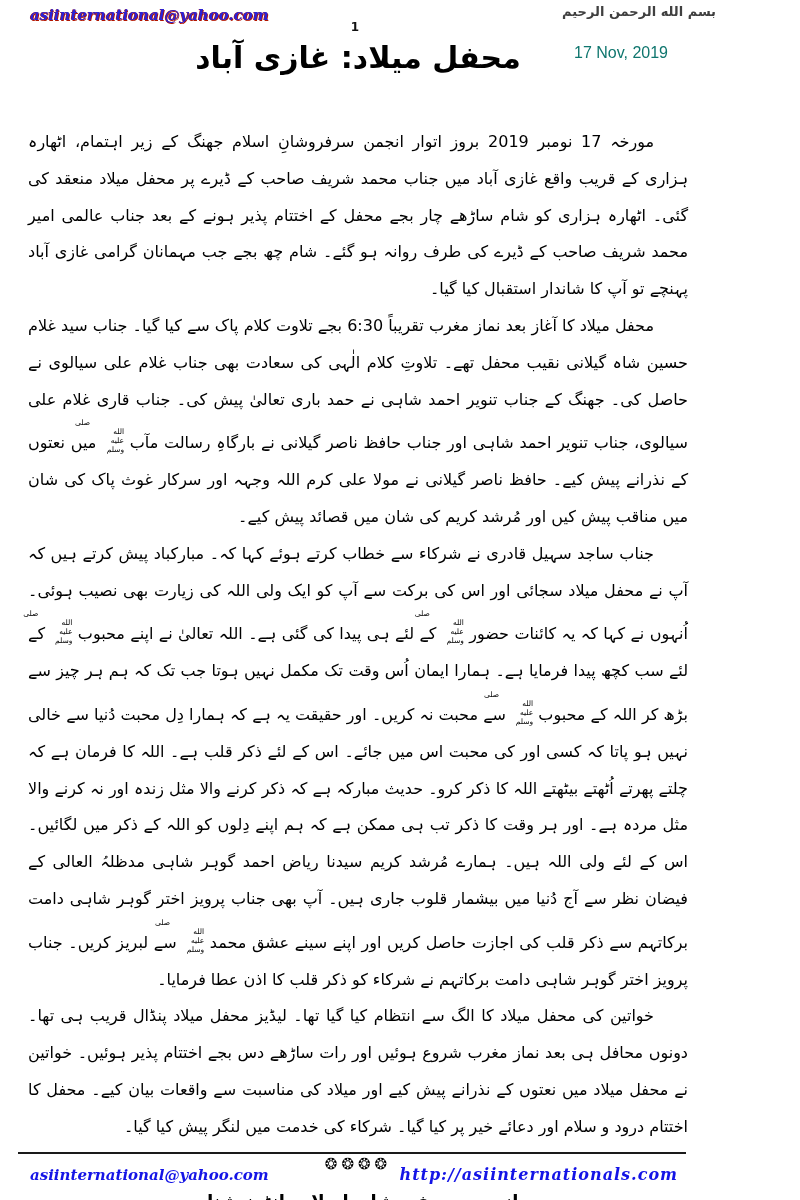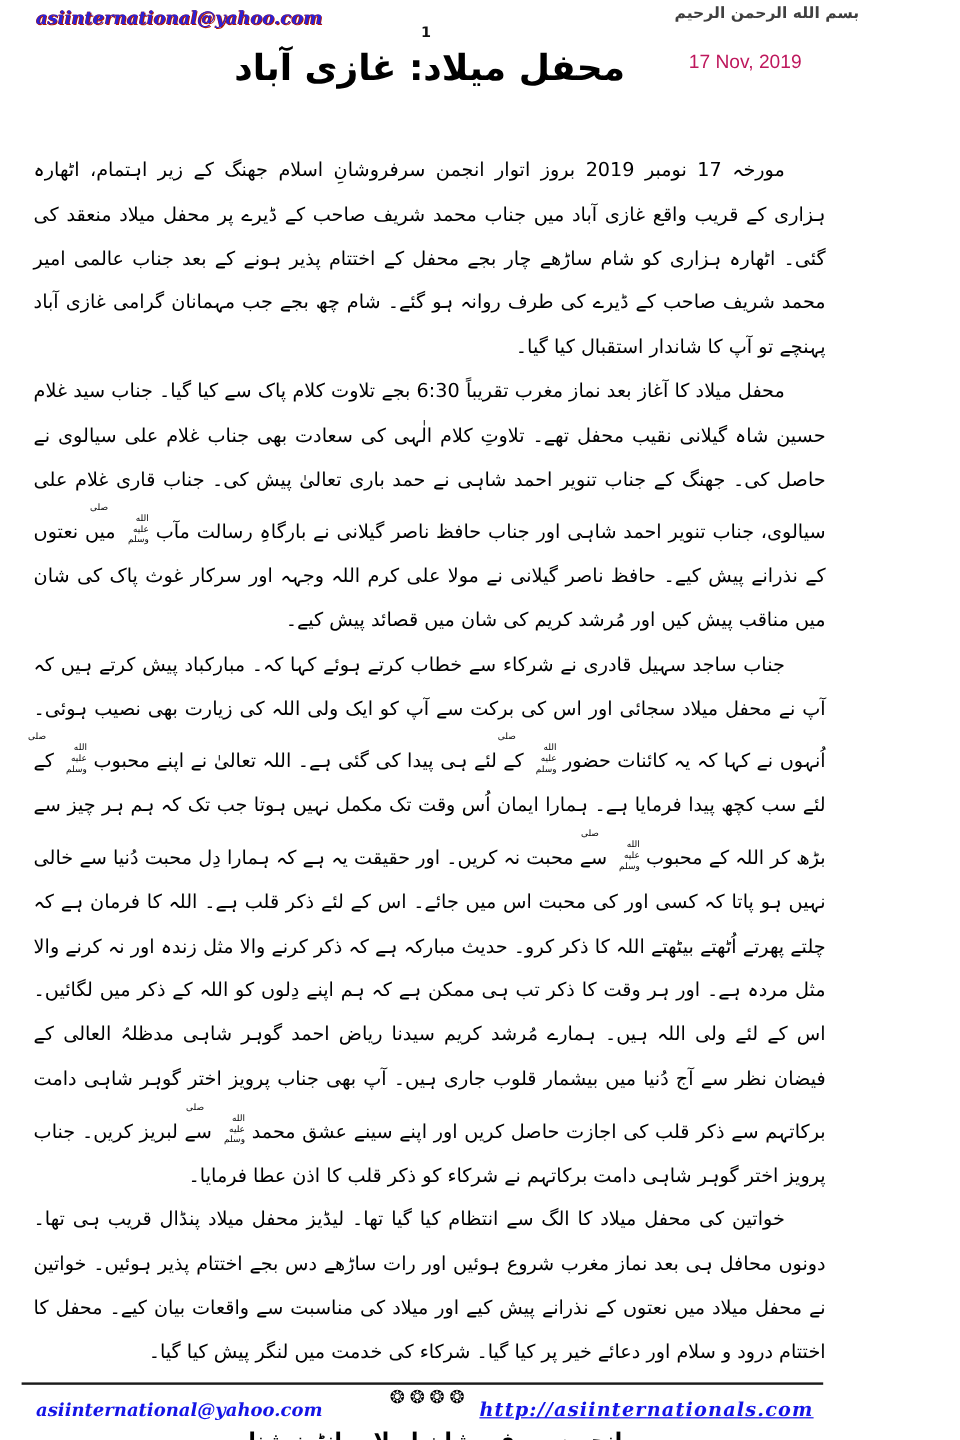--- a/index.html
+++ b/index.html
@@ -30,21 +30,21 @@
   }
   .pagenum{
     position:absolute;left:0;right:6px;top:20px;
     text-align:center;
     font-size:12px;font-weight:600;
     color:#111;
   }
   .date{
     position:absolute;right:48px;top:44px;
     font-family:"Liberation Sans",sans-serif;
-    font-size:16px;color:#be185d;
+    font-size:16px;color:#0f766e;
   }
   .title{
     position:absolute;left:0;right:0;top:40px;
     margin:0;
     text-align:center;
     direction:rtl;
     font-size:30px;font-weight:bold;
     letter-spacing:0.5px;
     color:#000;
   }
@@ -96,21 +96,20 @@
     cursor:pointer;
   }
   .footer-site{
     position:absolute;right:38px;bottom:16px;
     font-family:"DejaVu Serif",serif;
     font-style:italic;font-weight:bold;
     font-size:16px;
     letter-spacing:1px;
     color:#1414e6;
     cursor:pointer;
-    text-decoration:underline;
   }
 </style>
 </head>
 <body>
 
 <div class="page">
 
   <div class="top-email">asiinternational@yahoo.com</div>
 
   <div class="bismillah">بسم الله الرحمن الرحيم</div>

